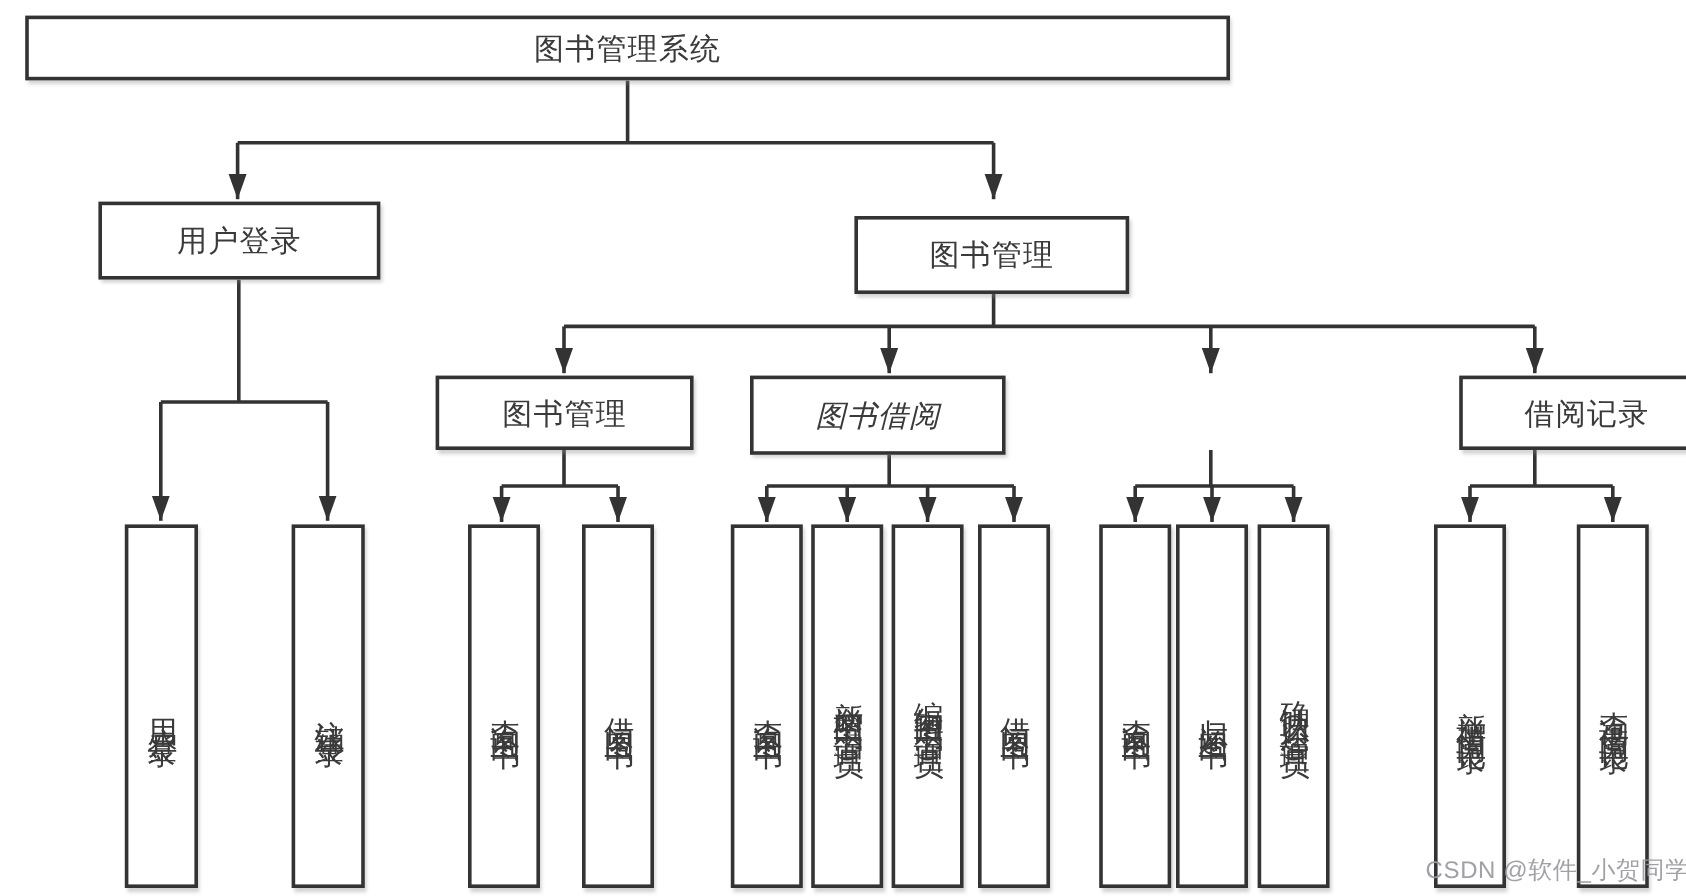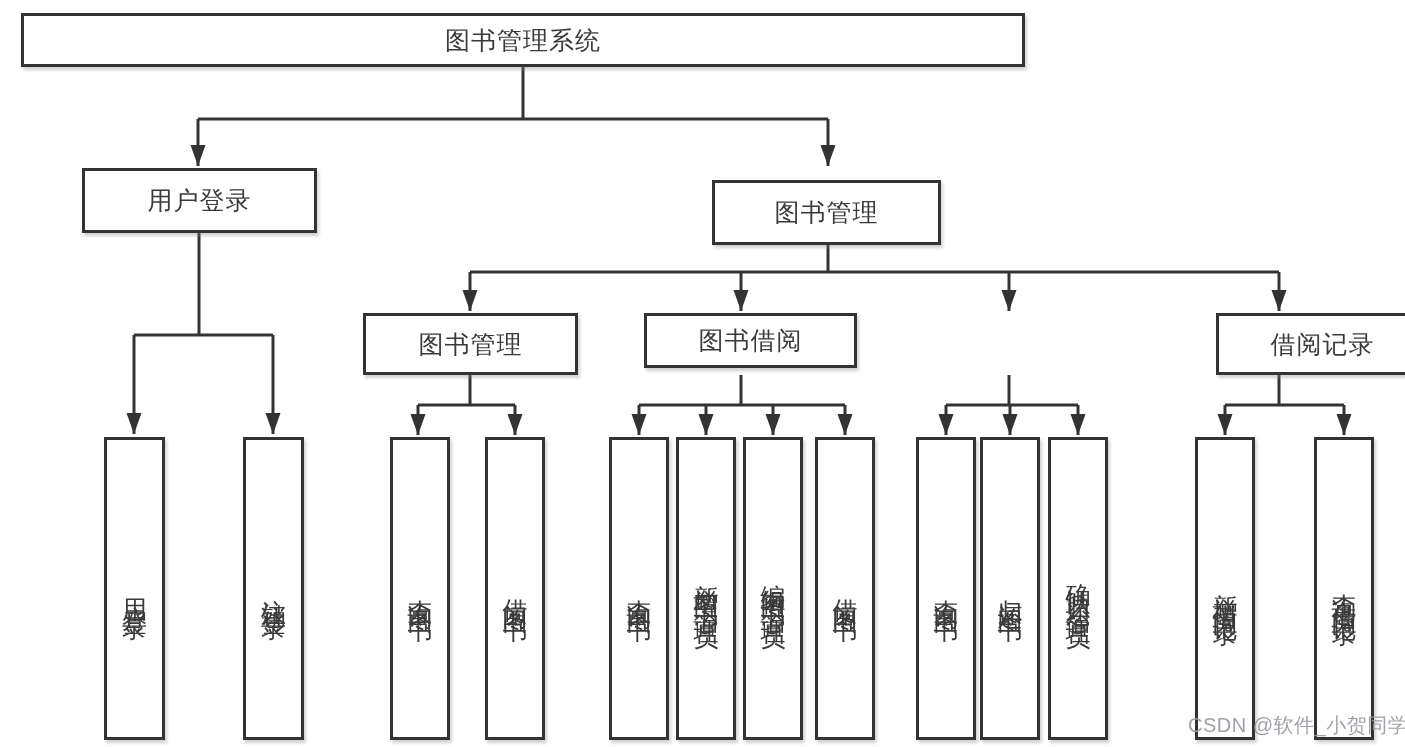--- a/index.html
+++ b/index.html
@@ -101,21 +101,21 @@
       <line x1="1344" y1="405" x2="1344" y2="435" marker-end="url(#ah)"></line>
     </g>
   </svg>
 
   <div class="box" style="left:21px; top:13px; width:1004px; height:54px;">图书管理系统</div>
 
   <div class="box" style="left:82px; top:168px; width:235px; height:65px;">用户登录</div>
   <div class="box" style="left:712px; top:180px; width:229px; height:65px;">图书管理</div>
 
   <div class="box" style="left:363px; top:313px; width:215px; height:62px;">图书管理</div>
-  <div class="box" style="left:644px; top:313px; width:213px; height:55px;">图书借阅</div>
+  <div class="box" style="left:625px; top:313px; width:213px; height:66px;font-style:italic;">图书借阅</div>
   <div class="box" style="left:1173px; top:313px; width:213px; height:62px;margin-left:43px;">借阅记录</div>
 
   <div class="box vbox" style="left:104px; top:437px; width:61px; height:303px;">用户登录</div>
   <div class="box vbox" style="left:243px; top:437px; width:61px; height:303px;">注销登录</div>
 
   <div class="box vbox" style="left:390px; top:437px; width:60px; height:303px;">查询图书</div>
   <div class="box vbox" style="left:485px; top:437px; width:60px; height:303px;">借阅图书</div>
 
   <div class="box vbox" style="left:609px; top:437px; width:60px; height:303px;">查询图书</div>
   <div class="box vbox" style="left:676px; top:437px; width:60px; height:303px;">新增图书（管理员）</div>

